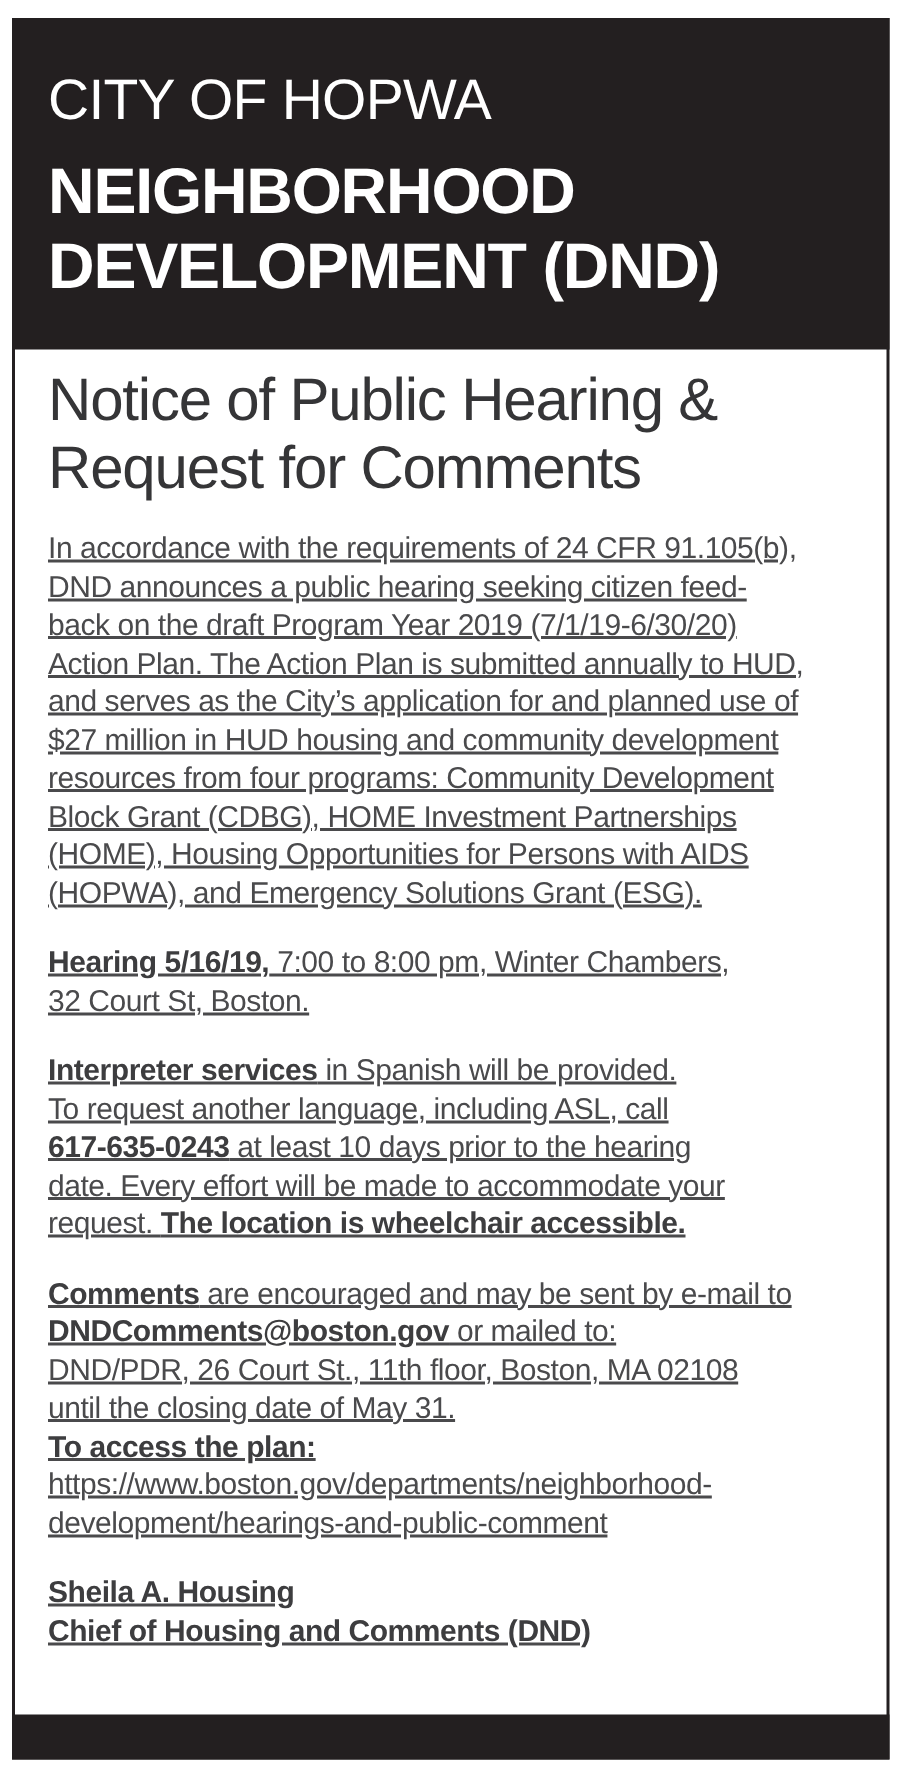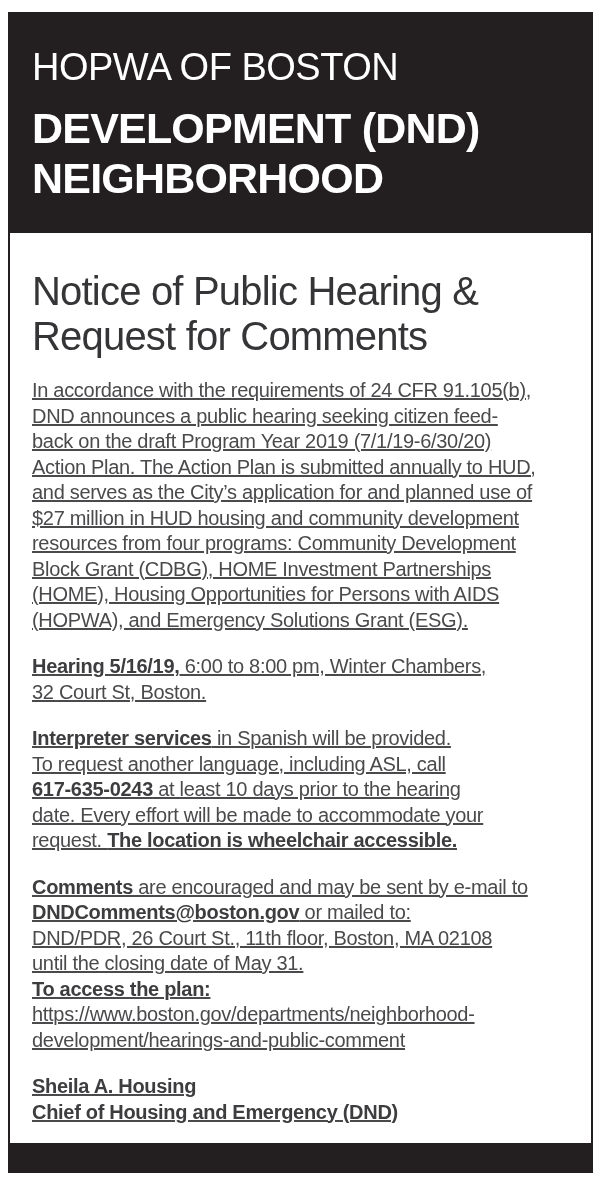--- a/index.html
+++ b/index.html
@@ -38,21 +38,21 @@
     margin-bottom: 17px;
   }
   .masthead-dept {
     font-size: 43px;
     font-weight: 700;
     letter-spacing: -0.8px;
     line-height: 50px;
   }
   
   .notice-body {
-    padding: 36px 22px 0 22px;
+    padding: 12px 22px 0 22px;
     color: #4a4a4c;
   }
   .notice-title {
     font-size: 40px;
     line-height: 45px;
     font-weight: 400;
     letter-spacing: -0.8px;
     color: #353537;
     white-space: pre-line;
     margin-bottom: 19px;
@@ -77,35 +77,35 @@
     background: #231f20;
   }
 </style>
 </head>
 <body>
 
 <div class="page">
   <div class="notice-frame">
 
     <div class="masthead">
-      <div class="masthead-agency">HOPWA OF BOSTON</div>
+      <div class="masthead-agency">CITY OF HOPWA</div>
       <div class="masthead-dept">
+        <div>NEIGHBORHOOD</div>
         <div>DEVELOPMENT (DND)</div>
-        <div>NEIGHBORHOOD</div>
       </div>
     </div>
 
     <div class="notice-body">
       <h1 class="notice-title">Notice of Public Hearing &amp;
 Request for Comments</h1>
 
       <div>
           <div class="para"><span>In accordance with the requirements of 24 CFR 91.105(b),</span><br><span>DND announces a public hearing seeking citizen feed-</span><br><span>back on the draft Program Year 2019 (7/1/19-6/30/20)</span><br><span>Action Plan. The Action Plan is submitted annually to HUD,</span><br><span>and serves as the City’s application for and planned use of</span><br><span>$27 million in HUD housing and community development</span><br><span>resources from four programs: Community Development</span><br><span>Block Grant (CDBG), HOME Investment Partnerships</span><br><span>(HOME), Housing Opportunities for Persons with AIDS</span><br><span>(HOPWA), and Emergency Solutions Grant (ESG).</span></div>
-          <div class="para"><strong>Hearing 5/16/19,</strong><span> 6:00 to 8:00 pm, Winter Chambers,</span><br><span>32 Court St, Boston.</span></div>
+          <div class="para"><strong>Hearing 5/16/19,</strong><span> 7:00 to 8:00 pm, Winter Chambers,</span><br><span>32 Court St, Boston.</span></div>
           <div class="para"><strong>Interpreter services</strong><span> in Spanish will be provided.</span><br><span>To request another language, including ASL, call</span><br><strong>617-635-0243</strong><span> at least 10 days prior to the hearing</span><br><span>date. Every effort will be made to accommodate your</span><br><span>request. </span><strong>The location is wheelchair accessible.</strong></div>
           <div class="para"><strong>Comments</strong><span> are encouraged and may be sent by e-mail to</span><br><strong>DNDComments@boston.gov</strong><span> or mailed to:</span><br><span>DND/PDR, 26 Court St., 11th floor, Boston, MA 02108</span><br><span>until the closing date of May 31.</span><br><strong>To access the plan:</strong><br><span>https://www.boston.gov/departments/neighborhood-</span><br><span>development/hearings-and-public-comment</span></div>
-          <div class="para"><strong>Sheila A. Housing</strong><br><strong>Chief of Housing and Emergency (DND)</strong></div>
+          <div class="para"><strong>Sheila A. Housing</strong><br><strong>Chief of Housing and Comments (DND)</strong></div>
         </div>
     </div>
 
     <div class="footer-bar"></div>
   </div>
 </div>
 
 </body></html>

